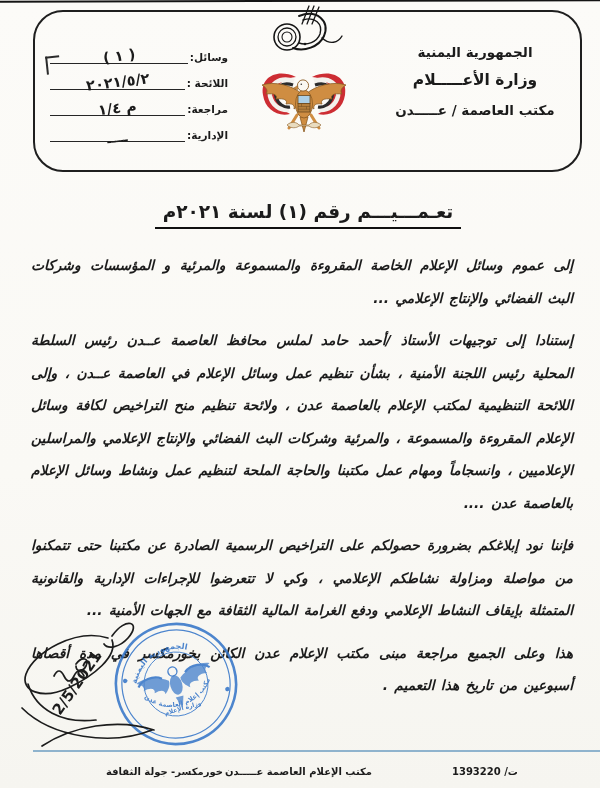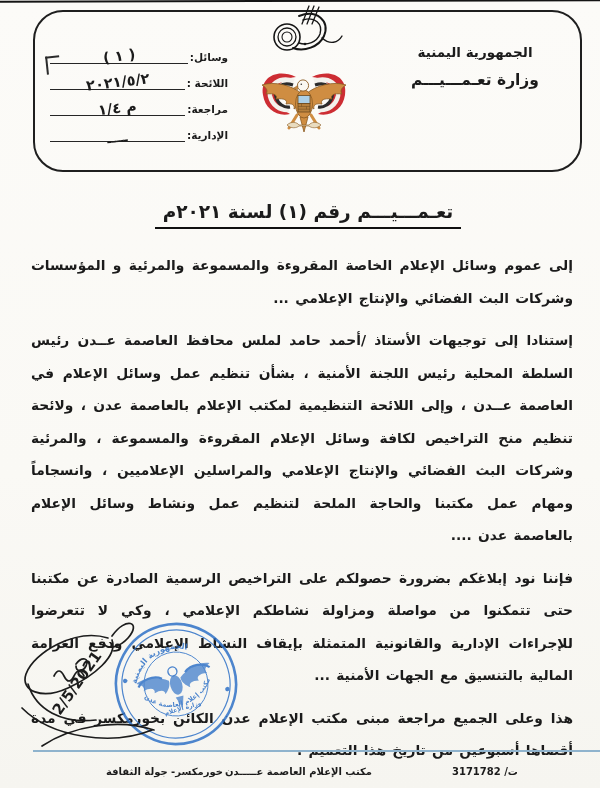--- a/index.html
+++ b/index.html
@@ -24,21 +24,21 @@
   .fvalue.small{font-size:12px;top:5px;}
   .penmark{position:absolute;left:-4px;top:-14px;width:12px;height:16px;border-top:2px solid #2b2b2b;border-left:2px solid #2b2b2b;transform:rotate(-6deg);}
   
   .bismillah{position:absolute;left:252px;top:4px;width:92px;height:56px;}
   .emblem{position:absolute;left:256px;top:62px;width:96px;height:72px;}
   
   .titlewrap{position:absolute;top:201px;left:0;width:100%;text-align:center;margin-left:8px;}
   .titletext{display:inline-block;direction:rtl;font-size:18.5px;font-weight:900;border-bottom:2.4px solid #101010;padding:0 8px 5px;letter-spacing:.5px;}
   
   .bodytext{position:absolute;top:249px;right:27px;left:31px;direction:rtl;text-align:justify;font-size:13.8px;font-weight:700;line-height:32.5px;word-spacing:1.5px;}
-  .bodytext p{margin:0 0 10px 0;}
+  .bodytext p{margin:0 0 10px 0;font-style:italic;}
   
   .stamp{position:absolute;left:110px;top:619px;width:132px;height:130px;opacity:.95;z-index:2;}
   .sig{position:absolute;left:16px;top:612px;width:152px;height:152px;z-index:3;}
   .issuer{position:absolute;top:692px;right:200px;white-space:nowrap;direction:rtl;font-size:18.5px;font-weight:900;z-index:5;letter-spacing:.3px;}
   
   .fdivider{position:absolute;top:750px;left:33px;width:567px;height:1.8px;background:#8fb3cd;}
   .fitem{position:absolute;top:766px;direction:rtl;font-size:10px;font-weight:700;white-space:nowrap;}
   .f-phone{left:452px;}
   .f-office{left:225px;text-align:right;}
   .f-addr{left:58px;margin-left:48px;}
@@ -47,21 +47,22 @@
 <body>
 
 <div class="page">
 
   <div class="topline"></div>
 
   <div class="hbox"></div>
 
   <div class="hright">
     <div class="hr1">الجمهورية اليمنية</div>
-    <div class="hr2">وزارة تعـمـــيـــم</div>
+    <div class="hr2">وزارة الأعـــــلام</div>
+    <div class="hr3">مكتب العاصمة / عـــــدن</div>
   </div>
 
   <div class="hleft">
     <div class="frow">
       <span class="flabel">وسائل:</span>
       <span class="fline">
         <span class="fvalue">( ١ )</span>
       </span>
     </div>
     <div class="frow">
@@ -118,21 +119,21 @@
     <path d="M42,44.5 h12 M42,47.2 h12 M45.5,41.5 v3 M50.5,44.5 v2.7" stroke="#6b4a1e" stroke-width="0.5"></path>
   </svg>
 
   <div class="titlewrap">
     <span class="titletext">تعـمـــيـــم رقم (١) لسنة ٢٠٢١م</span>
   </div>
 
   <div class="bodytext">
     <p>إلى عموم وسائل الإعلام الخاصة المقروءة والمسموعة والمرئية و المؤسسات وشركات البث الفضائي والإنتاج الإعلامي ...</p>
     <p>إستنادا إلى توجيهات  الأستاذ /أحمد حامد لملس محافظ العاصمة عــدن رئيس السلطة المحلية رئيس اللجنة الأمنية ، بشأن تنظيم عمل وسائل الإعلام في العاصمة عــدن ، وإلى اللائحة التنظيمية لمكتب الإعلام بالعاصمة عدن ، ولائحة تنظيم منح التراخيص لكافة وسائل الإعلام المقروءة والمسموعة ، والمرئية  وشركات البث الفضائي والإنتاج الإعلامي  والمراسلين الإعلاميين ، وانسجاماً ومهام عمل مكتبنا  والحاجة الملحة لتنظيم عمل ونشاط وسائل الإعلام بالعاصمة عدن ....</p>
-    <p>فإننا نود إبلاغكم بضرورة حصولكم على التراخيص الرسمية الصادرة عن مكتبنا حتى تتمكنوا من مواصلة ومزاولة نشاطكم الإعلامي ، وكي لا تتعرضوا للإجراءات الإدارية والقانونية المتمثلة بإيقاف النشاط الإعلامي ودفع الغرامة المالية بالتنسيق مع الجهات الأمنية ...</p>
+    <p>فإننا نود إبلاغكم بضرورة حصولكم على التراخيص الرسمية الصادرة عن مكتبنا حتى تتمكنوا من مواصلة ومزاولة نشاطكم الإعلامي ، وكي لا تتعرضوا للإجراءات الإدارية والقانونية المتمثلة بإيقاف النشاط الإعلامي ودفع الغرامة المالية الثقافة مع الجهات الأمنية ...</p>
     <p>هذا وعلى الجميع مراجعة مبنى مكتب الإعلام عدن الكائن بخورمكسر  في مدة أقصاها أسبوعين من تاريخ هذا التعميم .</p>
   </div>
 
   <svg class="stamp" viewBox="0 0 132 130">
     <g transform="rotate(-16 66 65)" opacity="0.9">
       <circle cx="66" cy="65" r="60" fill="none" stroke="#3173c8" stroke-width="2.6"></circle>
       <circle cx="66" cy="65" r="54" fill="none" stroke="#3173c8" stroke-width="1.2"></circle>
       <circle cx="66" cy="65" r="32" fill="none" stroke="#3173c8" stroke-width="0.9"></circle>
       <g fill="#3173c8" opacity="0.8">
         <ellipse cx="66" cy="66" rx="6" ry="10"></ellipse>
@@ -166,17 +167,17 @@
       <path d="M60,52 c6,-8 14,-6 10,2 c-3,6 -10,6 -10,0"></path>
       <path d="M12,72 C20,98 46,112 80,108"></path>
       <path d="M6,96 C36,126 96,134 136,118"></path>
       <path d="M26,134 C56,114 102,106 138,118"></path>
     </g>
     <text x="44" y="104" font-size="15" fill="#1c1c1c" font-weight="600" transform="rotate(-55 44 104)">2/5/2021</text>
   </svg>
 
 
   <div class="fdivider"></div>
-  <span class="fitem f-phone">ت/ 3171782</span>
+  <span class="fitem f-phone">ت/ 1393220</span>
   <span class="fitem f-office">مكتب الإعلام العاصمة عـــــدن</span>
   <span class="fitem f-addr">خورمكسر- جولة الثقافة</span>
 
 </div>
 
 </body></html>

